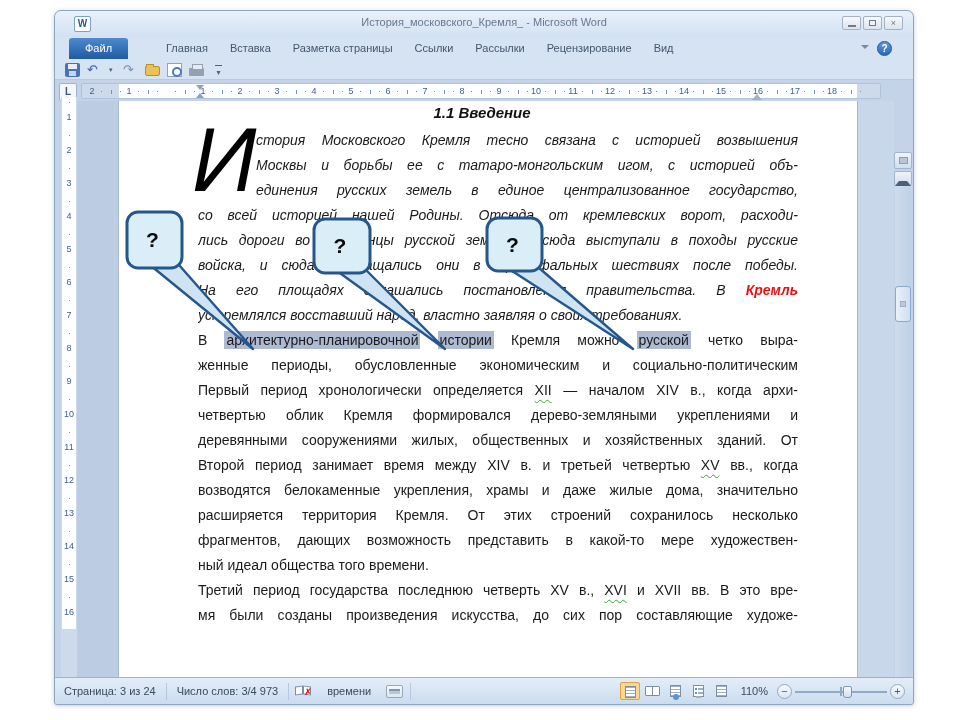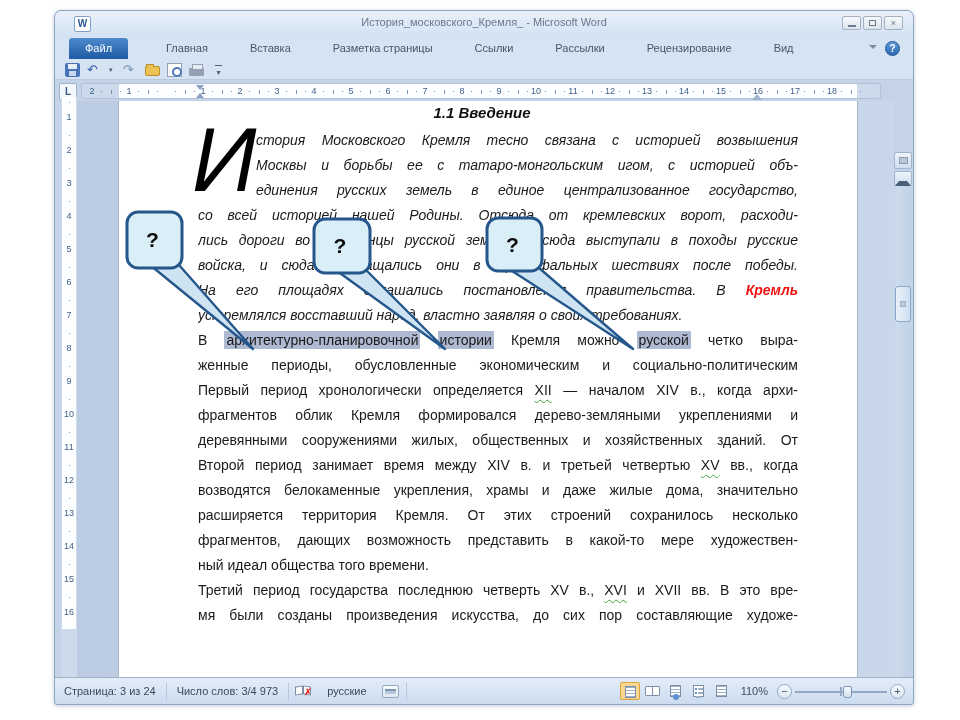--- a/index.html
+++ b/index.html
@@ -16,24 +16,24 @@
              font-size:10px; text-align:center; line-height:14px; }
   #title { position:absolute; left:0; right:0; top:5px; text-align:center; font-size:11px; color:#68788f; }
   .winbtn { position:absolute; top:5px; width:19px; height:14px; border:1px solid #a3b1c2; border-radius:2px;
             background:linear-gradient(#f6f9fc,#dde4ec); color:#6d7b8d; font-size:9px; line-height:12px;
             text-align:center; }
   #btn-min  { right:52px; } #btn-rest { right:31px; } #btn-close{ right:10px; }
   #btn-min i  { display:block; margin:8px auto 0; width:8px; height:2px; background:#6d7b8d; }
   #btn-rest i { display:block; margin:3px auto 0; width:7px; height:6px; border:1px solid #6d7b8d; background:#eef2f7; }
 
   
-  #tabrow { position:absolute; left:0; top:26px; right:0; height:23px; }
+  #tabrow { position:absolute; left:0; top:26px; right:8px; height:23px; }
   #filetab { position:absolute; left:14px; top:1px; height:21px; padding:0 16px; border-radius:3px 3px 0 0;
              background:linear-gradient(#4d89cb,#1f5ba4); color:#fff; font-size:11px; line-height:21px; }
-  #tabs { position:absolute; left:100px; top:1px; height:21px; display:flex;gap:20px; }
+  #tabs { position:absolute; left:100px; top:1px; height:21px; display:flex; }
   .rtab { padding:0 11px; font-size:11px; line-height:21px; color:#44576d; }
   #ribbon-chevron { position:absolute; right:36px; top:8px; width:8px; height:8px; }
   #ribbon-chevron:before { content:""; position:absolute; left:0; top:0; border:4px solid transparent; border-top-color:#7a8aa0; }
   #helpbtn { position:absolute; right:13px; top:4px; width:15px; height:15px; border-radius:50%;
              background:linear-gradient(#5f9bd8,#2c69b2); border:1px solid #1f5493; color:#fff;
              font-size:10px; font-weight:bold; text-align:center; line-height:14px; }
 
   
   #qat { position:absolute; left:0; top:49px; right:0; height:20px; display:flex; align-items:center;
          padding-left:10px; gap:7px; border-bottom:1px solid #b9cade; background:#d5e3f2; }
@@ -317,21 +317,21 @@
               <div class="dline it"><span>войска, и сюда возвращались они в триумфальных шествиях после победы.</span></div>
               <div class="dline it"><span>На его площадях оглашались постановления правительства. В </span><span class="redword">Кремль</span></div>
               <div class="dline it lastline"><span>устремлялся восставший народ, властно заявляя о своих требованиях.</span></div>
             </div>
             <div class="para">
               <div class="dline"><span>В </span><span class="hl">архитектурно-планировочной</span><span> </span><span class="hl">истории</span><span> Кремля можно </span><span class="hl">русской</span><span> четко выра-</span></div>
               <div class="dline"><span>женные периоды, обусловленные экономическим и социально-политическим</span></div>
             </div>
             <div class="para">
               <div class="dline"><span>Первый период хронологически определяется </span><span class="wavy">XII</span><span> — началом XIV в., когда архи-</span></div>
-              <div class="dline"><span>фрагментов облик Кремля формировался дерево-земляными укреплениями и</span></div>
+              <div class="dline"><span>четвертью облик Кремля формировался дерево-земляными укреплениями и</span></div>
               <div class="dline"><span>деревянными сооружениями жилых, общественных и хозяйственных зданий. От</span></div>
             </div>
             <div class="para">
               <div class="dline"><span>Второй период занимает время между XIV в. и третьей четвертью </span><span class="wavy">XV</span><span> вв., когда</span></div>
               <div class="dline"><span>возводятся белокаменные укрепления, храмы и даже жилые дома, значительно</span></div>
               <div class="dline"><span>расширяется территория Кремля. От этих строений сохранилось несколько</span></div>
               <div class="dline"><span>фрагментов, дающих возможность представить в какой-то мере художествен-</span></div>
               <div class="dline lastline"><span>ный идеал общества того времени.</span></div>
             </div>
             <div class="para">
@@ -361,21 +361,21 @@
   <div id="statusbar">
     <div class="sitem">Страница: 3 из 24</div>
     <div class="ssep"></div>
     <div class="sitem">Число слов: 3/4 973</div>
     <div class="ssep"></div>
     <div id="prooficon">
       <span class="pg l"></span>
         <span class="pg r"></span>
         <span class="px">✗</span>
     </div>
-    <div class="sitem">русские</div>
+    <div class="sitem">времени</div>
     <div id="langicon">
         <i></i>
       </div>
     <div class="ssep"></div>
 
     <div id="statusright">
       <div class="vbtn active">
           <span class="minipage"></span>
         </div>
       <div class="vbtn">

